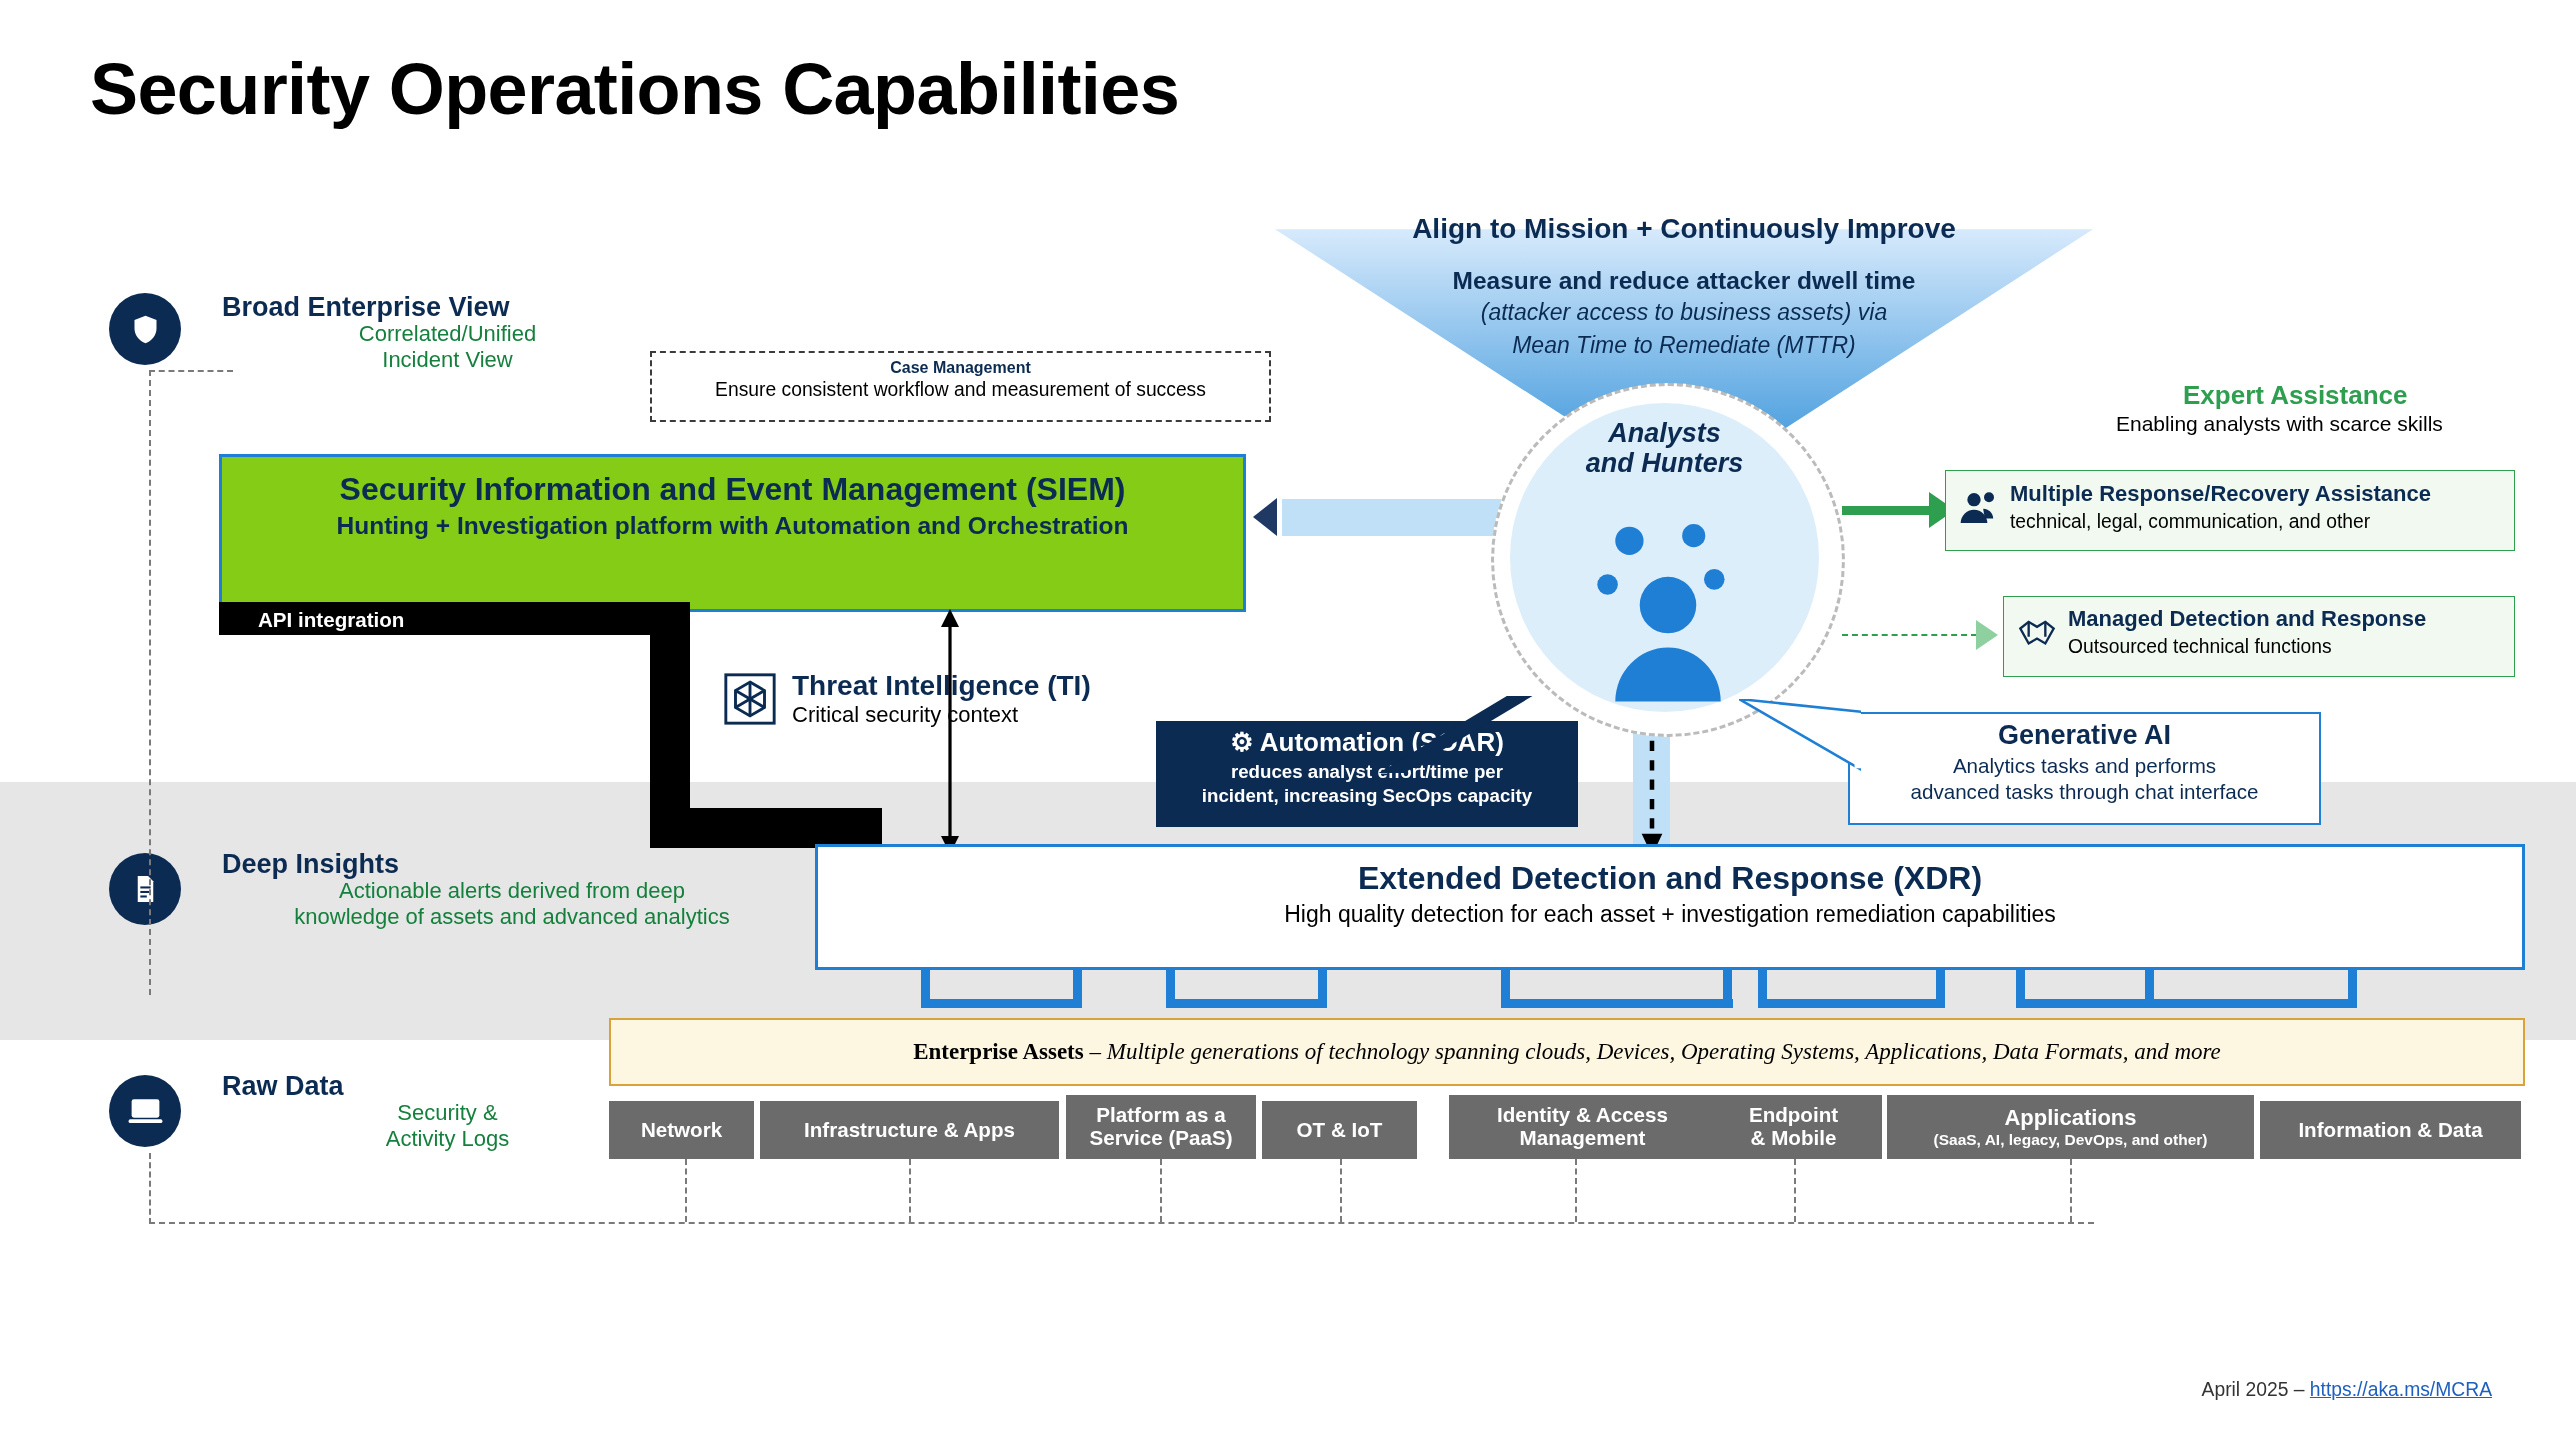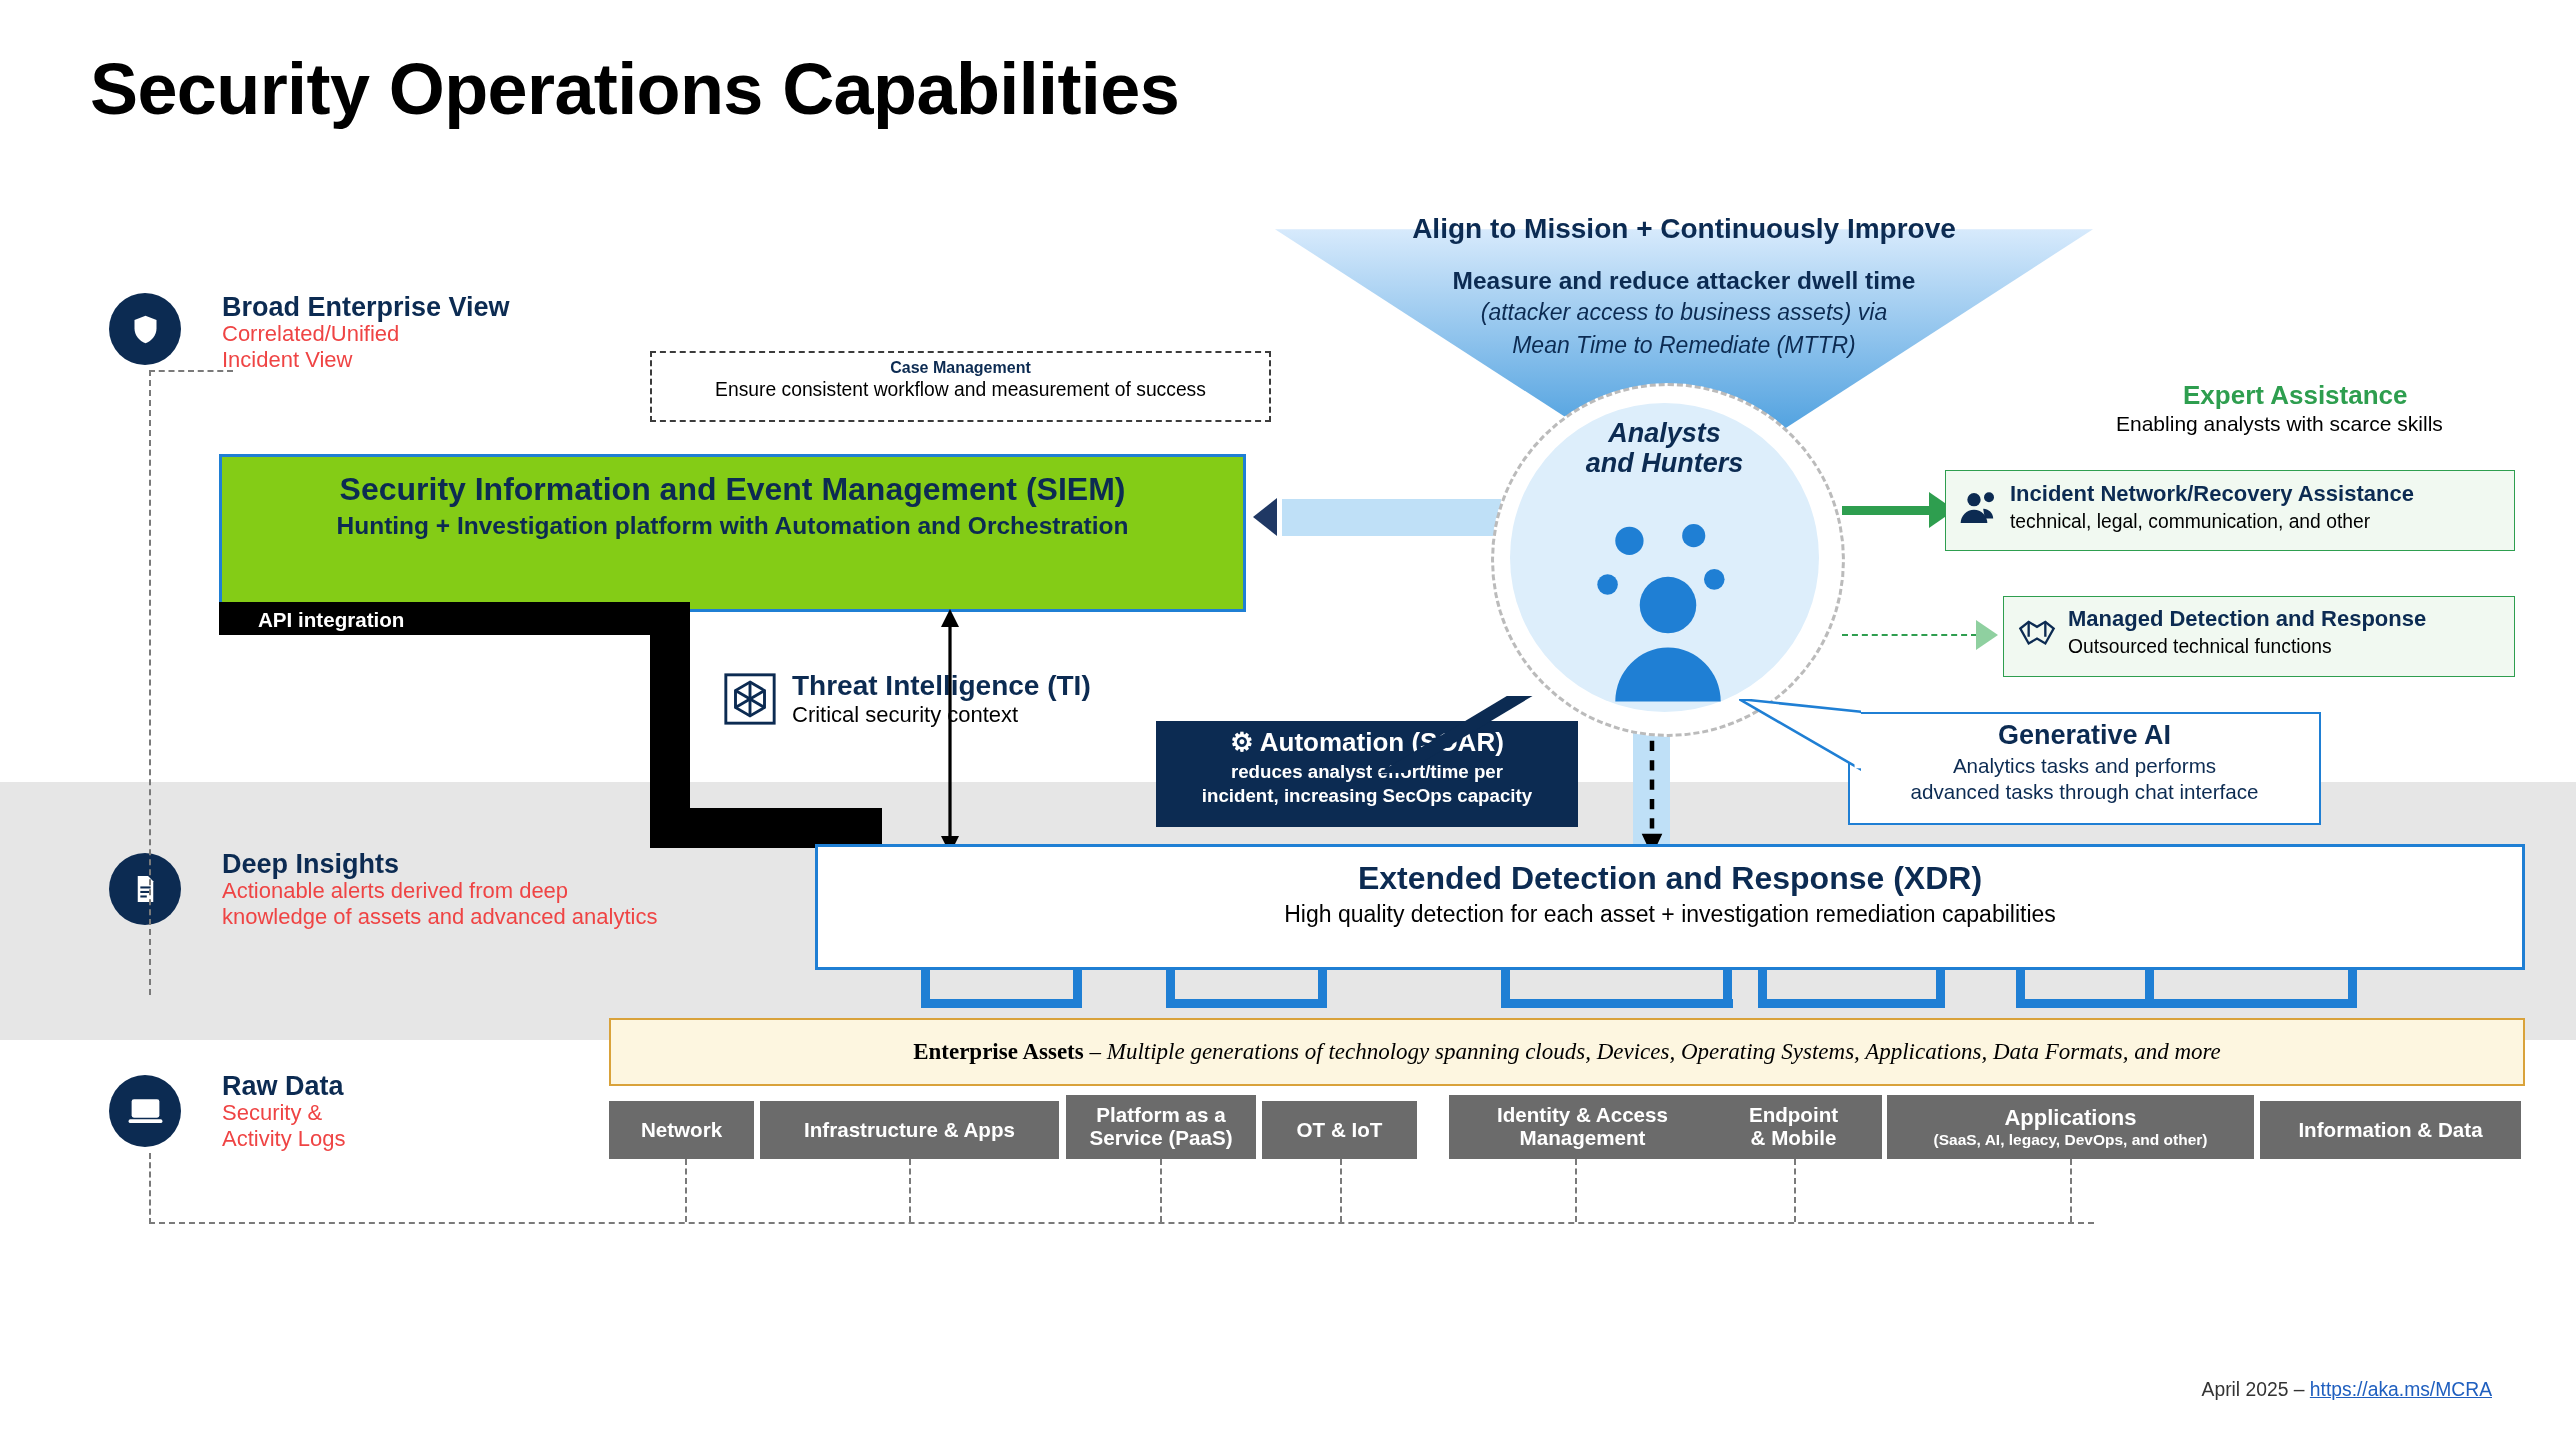--- a/index.html
+++ b/index.html
@@ -18,21 +18,21 @@
 
   
   #grey-band{left:0;top:782px;width:2576px;height:258px;background:#e6e6e6;}
 
   
   .rail-circle{
     width:72px;height:72px;border-radius:50%;background:#0c2b52;
     display:flex;align-items:center;justify-content:center;color:#fff;
   }
   .rail-title{font-size:27px;font-weight:700;color:#0c2b52;line-height:1.05;}
-  .rail-sub{font-size:22px;color:#ef4444;line-height:1.18;}
+  .rail-sub{font-size:22px;color:#15803d;line-height:1.18;text-align:center;}
 
   
   .box{box-sizing:border-box;}
   .ctr{text-align:center;}
 
   #siem-box{
     left:219px;top:454px;width:1027px;height:158px;
     border:3.2px solid #1f7fd4;background:#84cc16;
   }
   #siem-title{font-size:32px;font-weight:700;color:#0c2b52;margin-top:14px;}
@@ -305,21 +305,21 @@
 
 <div class="abs box" id="ir-box">
   <div class="abs" style="left:13px;top:16.7px;">
     <svg width="40" height="40" viewBox="0 0 24 24" fill="#0c2b52">
       <circle cx="9" cy="7" r="4"></circle>
         <path d="M1 21c0-4.4 3.6-8 8-8s8 3.6 8 8z"></path>
       <circle cx="18" cy="5.5" r="3"></circle>
         <path d="M14.5 12.5c3.2 0 6 2.6 6 5.8h-5"></path>
     </svg>
   </div>
-  <div class="abs" style="left:64px;top:10.3px;" id="ir-title">Incident Network/Recovery Assistance</div>
+  <div class="abs" style="left:64px;top:10.3px;" id="ir-title">Multiple Response/Recovery Assistance</div>
   <div class="abs" style="left:64px;top:40px;" id="ir-sub">technical, legal, communication, and other</div>
 </div>
 
 <div class="abs dash-green" style="left:1842px;top:634px;width:135px;"></div>
 <div class="abs dash-green-head" style="left:1976px;top:620px;"></div>
 
 <div class="abs box" id="mdr-box">
   <div class="abs" style="left:13px;top:18px;">
     <svg width="40" height="37" viewBox="0 0 24 22" fill="none" stroke="#0c2b52" stroke-width="1.4">
       <path d="M2 8l5-4 5 3 5-3 5 4-5 9-5-3-5 3z"></path>

